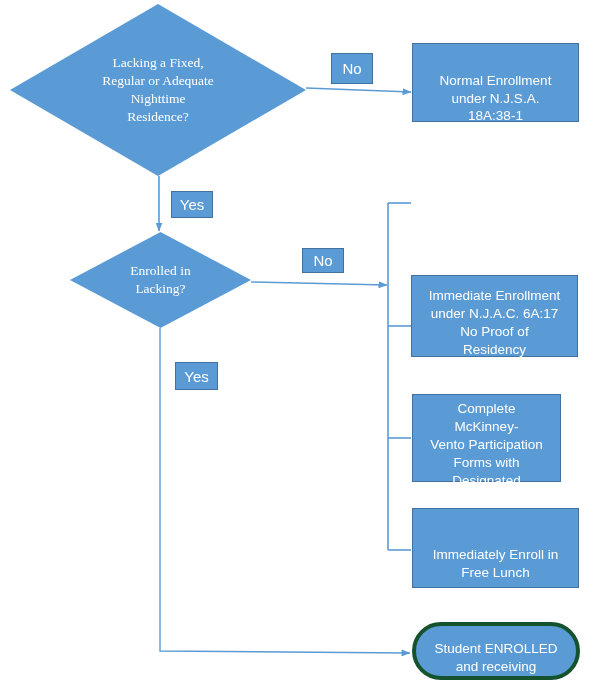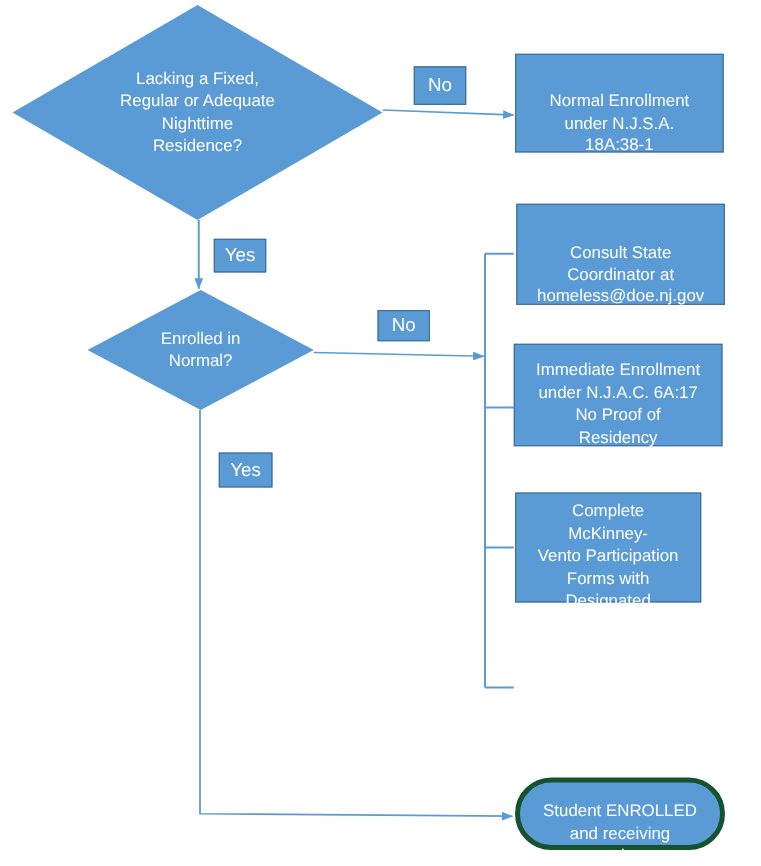--- a/index.html
+++ b/index.html
@@ -52,20 +52,21 @@
     color: #ffffff;
     font-size: 15px;
     display: flex;
     align-items: center;
     justify-content: center;
     z-index: 4;
   }
   .diamond-wrap {
     position: absolute;
     z-index: 3;
+    font-family: Liberation Serif, serif;
   }
   .diamond-wrap svg {
     position: absolute;
     top: 0;
     left: 0;
     display: block;
   }
   .diamond-text {
     position: absolute;
     top: 0;
@@ -139,50 +140,49 @@
 
   <div class="label-box" style="left:171px; top:191px; width:42px; height:27px;">
     <span>Yes</span>
   </div>
 
   <div class="diamond-wrap" style="left:70px; top:232px; width:181px; height:96px;">
     <svg viewBox="0 0 181 96" width="181" height="96" xmlns="http://www.w3.org/2000/svg">
       <polygon points="90.5,0 181,48 90.5,96 0,48" fill="#5B9BD5"></polygon>
     </svg>
     <div class="diamond-text">Enrolled in
-Normal?</div>
+Lacking?</div>
   </div>
 
   <div class="label-box" style="left:302px; top:248px; width:42px; height:25px;">
     <span>No</span>
   </div>
 
   <div class="label-box" style="left:175px; top:362px; width:43px; height:28px;">
     <span>Yes</span>
   </div>
 
-  <div class="node proc" style="left:413px; top:163px; width:167px; height:81px;">
-    <span class="txt">Consult State
-Coordinator at
-homeless@doe.nj.gov</span>
-  </div>
 
   <div class="node proc" style="left:411px; top:275px; width:167px; height:82px;">
     <span class="txt">Immediate Enrollment
 under N.J.A.C. 6A:17
 No Proof of Residency
 Required</span>
   </div>
 
   <div class="node proc" style="left:412px; top:394px; width:149px; height:88px;">
     <span class="txt">Complete McKinney-
 Vento Participation
 Forms with Designated
 Regional MV Lead</span>
   </div>
 
+  <div class="node proc" style="left:412px; top:508px; width:167px; height:80px;">
+    <span class="txt">Immediately Enroll in
+Free Lunch</span>
+  </div>
 
   <div class="node terminator" style="left:412px; top:622px; width:168px; height:58px;">
     <span class="txt">Student ENROLLED
 and receiving services</span>
   </div>
 
 </div>
 
 </body></html>

